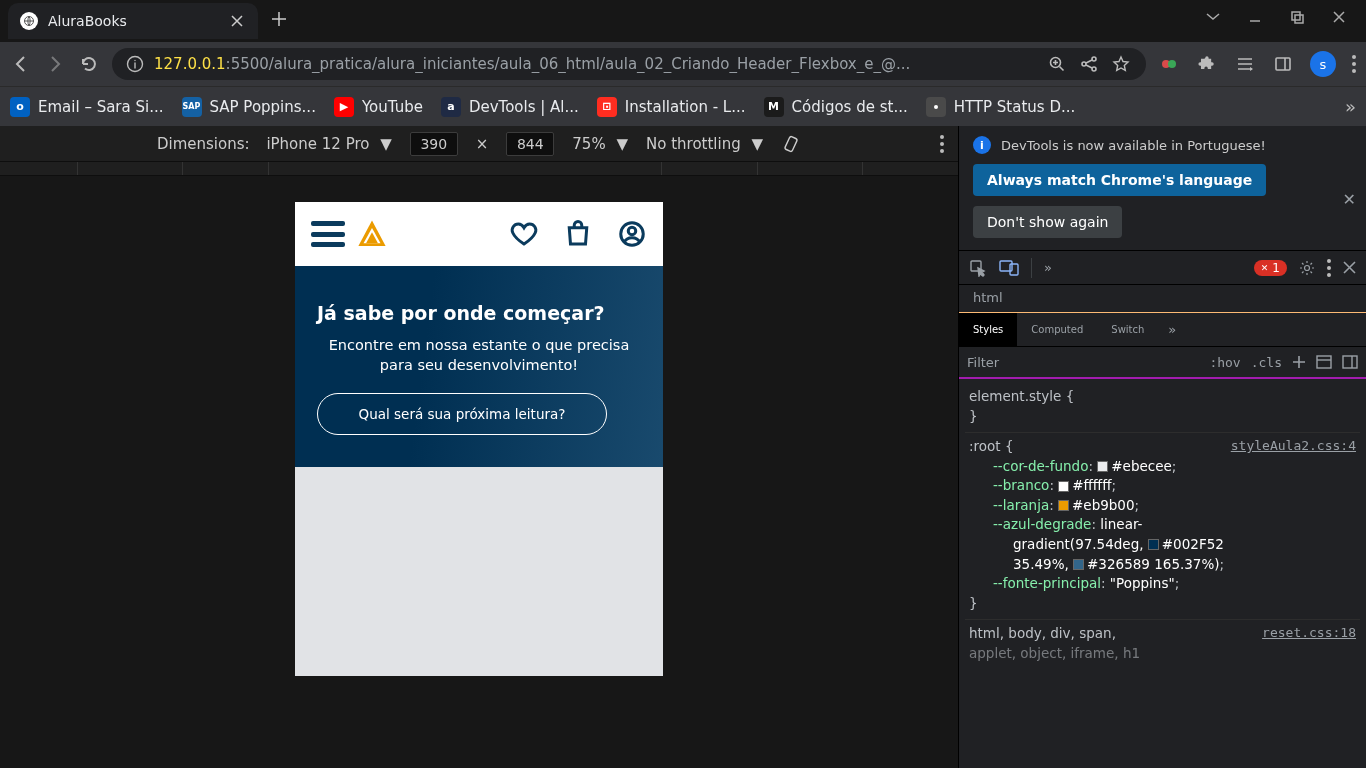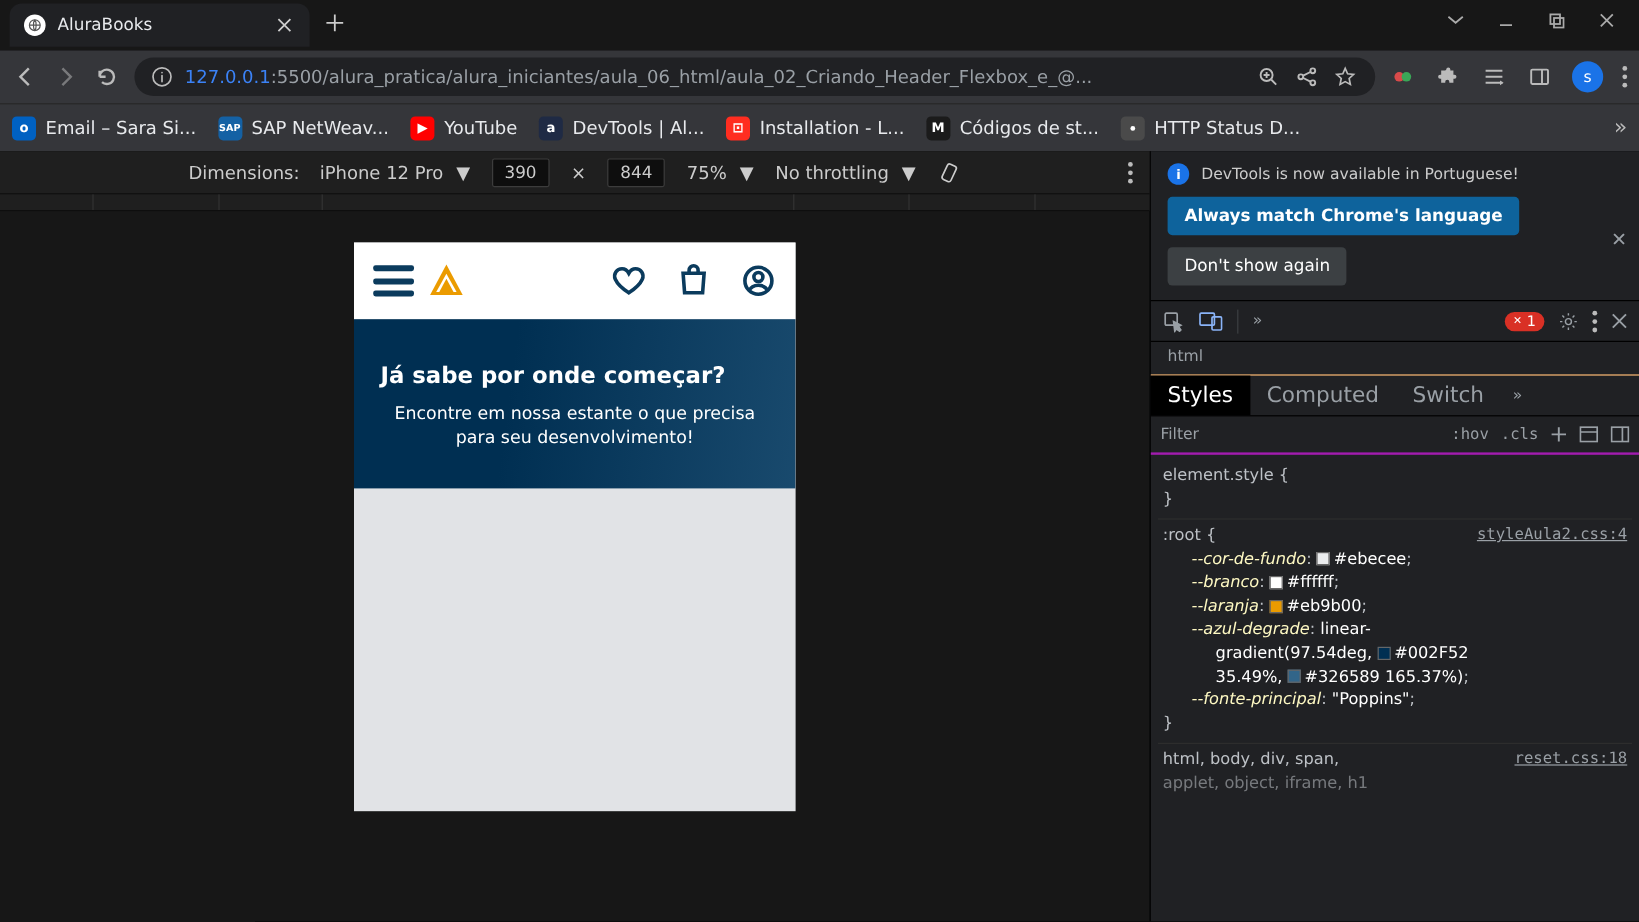--- a/index.html
+++ b/index.html
@@ -36,21 +36,21 @@
   .newtab{width:30px;height:30px;display:flex;align-items:center;justify-content:center;color:var(--text);margin-left:6px;margin-bottom:4px;}
   .wincontrols{margin-left:auto;display:flex;gap:22px;align-items:center;color:#bbb;margin-bottom:8px;margin-right:6px;}
   .wincontrols span{width:20px;text-align:center;font-size:14px;}
 
   
   .toolbar{height:44px;background:var(--bg-toolbar);display:flex;align-items:center;padding:0 10px;gap:12px;}
   .tb-icon{width:22px;height:22px;display:flex;align-items:center;justify-content:center;color:#bbb;}
   .omnibox{flex:1;height:32px;background:var(--bg-omnibox);border-radius:16px;display:flex;align-items:center;padding:0 14px;gap:10px;color:var(--text);font-size:15px;overflow:hidden;}
   .omnibox .info-icon{width:18px;height:18px;flex-shrink:0;}
   .omnibox-text{white-space:nowrap;overflow:hidden;flex:1;}
-  .omnibox-text .host{color:#3b82f6;}
+  .omnibox-text .host{color:#fde047;}
   .omnibox-text .path{color:#9aa0a6;}
   .toolbar-right{display:flex;align-items:center;gap:16px;}
   .avatar{width:26px;height:26px;border-radius:50%;background:#1a73e8;color:#fff;display:flex;align-items:center;justify-content:center;font-size:13px;}
   .dots{display:flex;flex-direction:column;gap:3px;}
   .dots i{width:4px;height:4px;border-radius:50%;background:#bbb;}
 
   
   .bookmarks{height:40px;background:var(--bg-toolbar);border-top:1px solid #2a2a2a;display:flex;align-items:center;padding:0 10px;gap:18px;}
   .bm{display:flex;align-items:center;gap:8px;color:var(--text);font-size:15px;white-space:nowrap;}
   .bm .ico{width:20px;height:20px;border-radius:4px;display:flex;align-items:center;justify-content:center;font-size:11px;font-weight:bold;color:#fff;}
@@ -93,35 +93,35 @@
   .dt-toolbar{height:34px;border-bottom:1px solid #000;display:flex;align-items:center;padding:0 10px;gap:12px;color:#9aa0a6;}
   .dt-toolbar .sep{width:1px;height:20px;background:#3c4043;}
   .dt-toolbar .right{margin-left:auto;display:flex;align-items:center;gap:12px;}
   .err-badge{background:#d93025;color:#fff;border-radius:10px;padding:1px 7px;font-size:12px;display:flex;align-items:center;gap:4px;}
   .err-badge::before{content:"✕";font-size:9px;}
 
   .dt-crumb{height:28px;padding:0 10px;display:flex;align-items:center;border-bottom:1px solid #fdba74;}
   .dt-crumb span{color:#9aa0a6;font-size:13px;border-bottom:2px solid transparent;padding:4px 4px;}
 
   .dt-tabs{height:34px;display:flex;align-items:stretch;border-bottom:1px solid #000;}
-  .dt-tab{padding:0 14px;display:flex;align-items:center;color:#9aa0a6;font-size:18px;}
+  .dt-tab{padding:0 14px;display:flex;align-items:center;color:#9aa0a6;font-size:10px;}
   .dt-tab.active{background:#000;color:#fff;}
   .dt-tab-more{margin-left:10px;display:flex;align-items:center;color:#9aa0a6;}
 
   .dt-filter{height:32px;border-bottom:2px solid #a21caf;display:flex;align-items:center;padding:0 8px;gap:10px;color:#9aa0a6;font-size:13px;}
   .dt-filter-input{flex:1;color:#9aa0a6;background:transparent;}
   .dt-filter .mono{font-family:monospace;}
 
   .dt-rules{flex:1;overflow:auto;font-family:"DejaVu Sans Mono",Menlo,monospace;font-size:13.5px;line-height:1.45;padding:4px 6px 0;}
   .rule{padding:4px 4px 6px;border-bottom:1px solid #2d2d2d;}
   .rule .sel{color:#bdc1c6;}
   .rule .brace{color:#bdc1c6;}
   .rule .link{color:#9aa0a6;float:right;text-decoration:underline;font-family:"DejaVu Sans Mono",monospace;font-size:13px;}
   .prop{padding-left:24px;}
-  .prop .name{color:#fef9c3;font-style:italic;}
+  .prop .name{color:#86efac;}
   .prop .val{color:#ffffff;}
   .prop .punc{color:#bdc1c6;}
   .swatch{display:inline-block;width:11px;height:11px;border:1px solid #666;vertical-align:middle;margin-right:3px;}
 </style>
 </head>
 <body>
 
 <div class="tabstrip">
   <div class="tab">
     <span class="favicon">
@@ -246,21 +246,21 @@
   </div>
 </div>
 
 <div class="bookmarks">
   <div class="bm">
       <span class="ico" style="background:#0061c2">o</span>
       <span>Email – Sara Si...</span>
     </div>
   <div class="bm">
       <span class="ico" style="background:#1461a4;font-size:8px">SAP</span>
-      <span>SAP NetWeav...</span>
+      <span>SAP Poppins...</span>
     </div>
   <div class="bm">
       <span class="ico" style="background:#ff0000">▶</span>
       <span>YouTube</span>
     </div>
   <div class="bm">
       <span class="ico" style="background:#1f2a44">a</span>
       <span>DevTools | Al...</span>
     </div>
   <div class="bm">
@@ -335,20 +335,21 @@
             </svg>
           <svg class="header-icon" viewBox="0 0 24 24" fill="none" stroke="#0b3b5d" stroke-width="2.4">
               <circle cx="12" cy="12" r="9"></circle>
               <circle cx="12" cy="9.5" r="3"></circle>
               <path d="M5.5 19c1.5-3 4-4 6.5-4s5 1 6.5 4"></path>
             </svg>
         </div>
         <div class="hero">
           <h2>Já sabe por onde começar?</h2>
           <p>Encontre em nossa estante o que precisa para seu desenvolvimento!</p>
+          <div class="hero-input">Qual será sua próxima leitura?</div>
         </div>
       </div>
     </div>
   </div>
 
   <div class="devtools">
     <div class="dt-banner">
       <div class="dt-banner-row">
         <span class="dt-info-icon">i</span>
         <span>DevTools is now available in Portuguese!</span>

